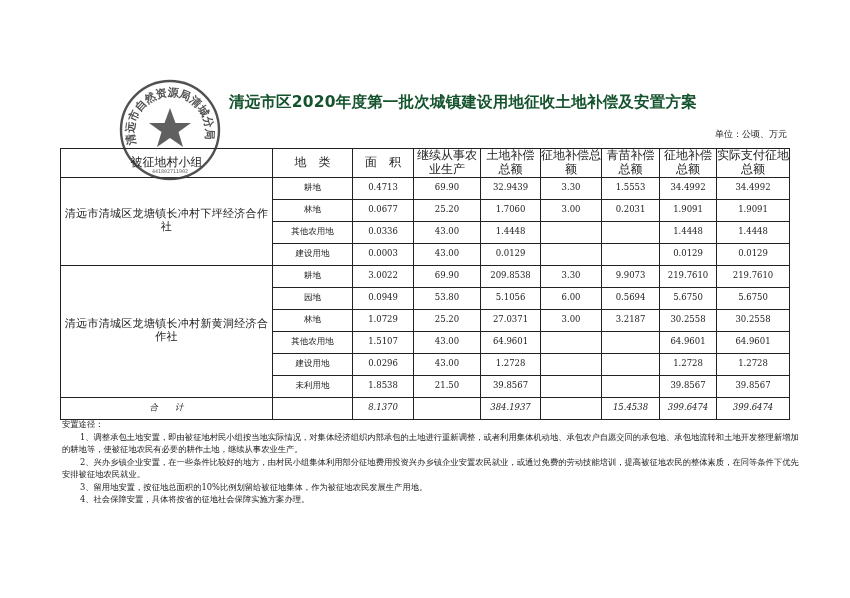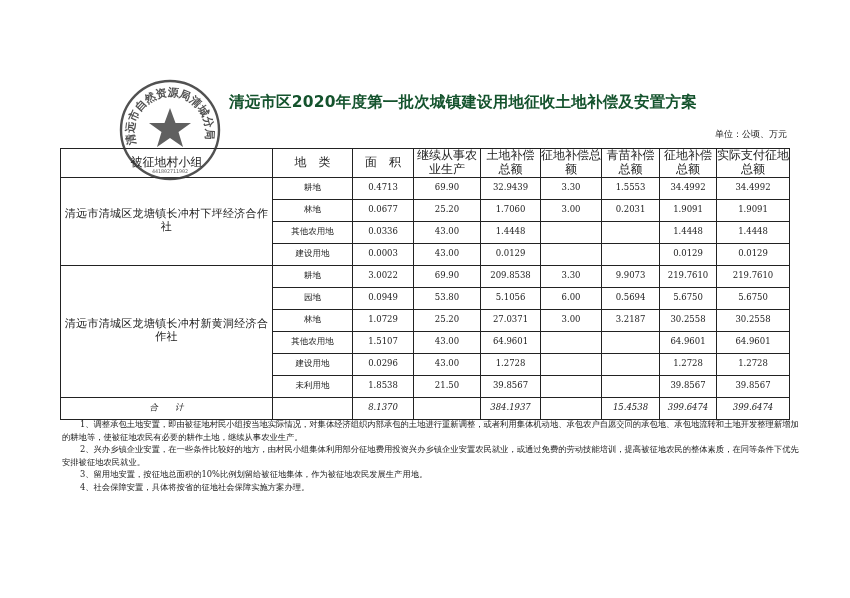--- a/index.html
+++ b/index.html
@@ -184,20 +184,21 @@
       <td class="num">384.1937</td>
       <td class="num"></td>
       <td class="num">15.4538</td>
       <td class="num">399.6474</td>
       <td class="num">399.6474</td>
     </tr>
   </tbody>
 </table>
 
 <div class="notes">
+  <p>安置途径：</p>
   <p class="ind">1、调整承包土地安置，即由被征地村民小组按当地实际情况，对集体经济组织内部承包的土地进行重新调整，或者利用集体机动地、承包农户自愿交回的承包地、承包地流转和土地开发整理新增加的耕地等，使被征地农民有必要的耕作土地，继续从事农业生产。</p>
   <p class="ind">2、兴办乡镇企业安置，在一些条件比较好的地方，由村民小组集体利用部分征地费用投资兴办乡镇企业安置农民就业，或通过免费的劳动技能培训，提高被征地农民的整体素质，在同等条件下优先安排被征地农民就业。</p>
   <p class="ind">3、留用地安置，按征地总面积的10%比例划留给被征地集体，作为被征地农民发展生产用地。</p>
   <p class="ind">4、社会保障安置，具体将按省的征地社会保障实施方案办理。</p>
 </div>
 
 <svg class="stamp" viewBox="0 0 104 104" xmlns="http://www.w3.org/2000/svg">
   <defs>
     <path id="arc" d="M 18 66 A 36 36 0 1 1 86 66"></path>
   </defs>

